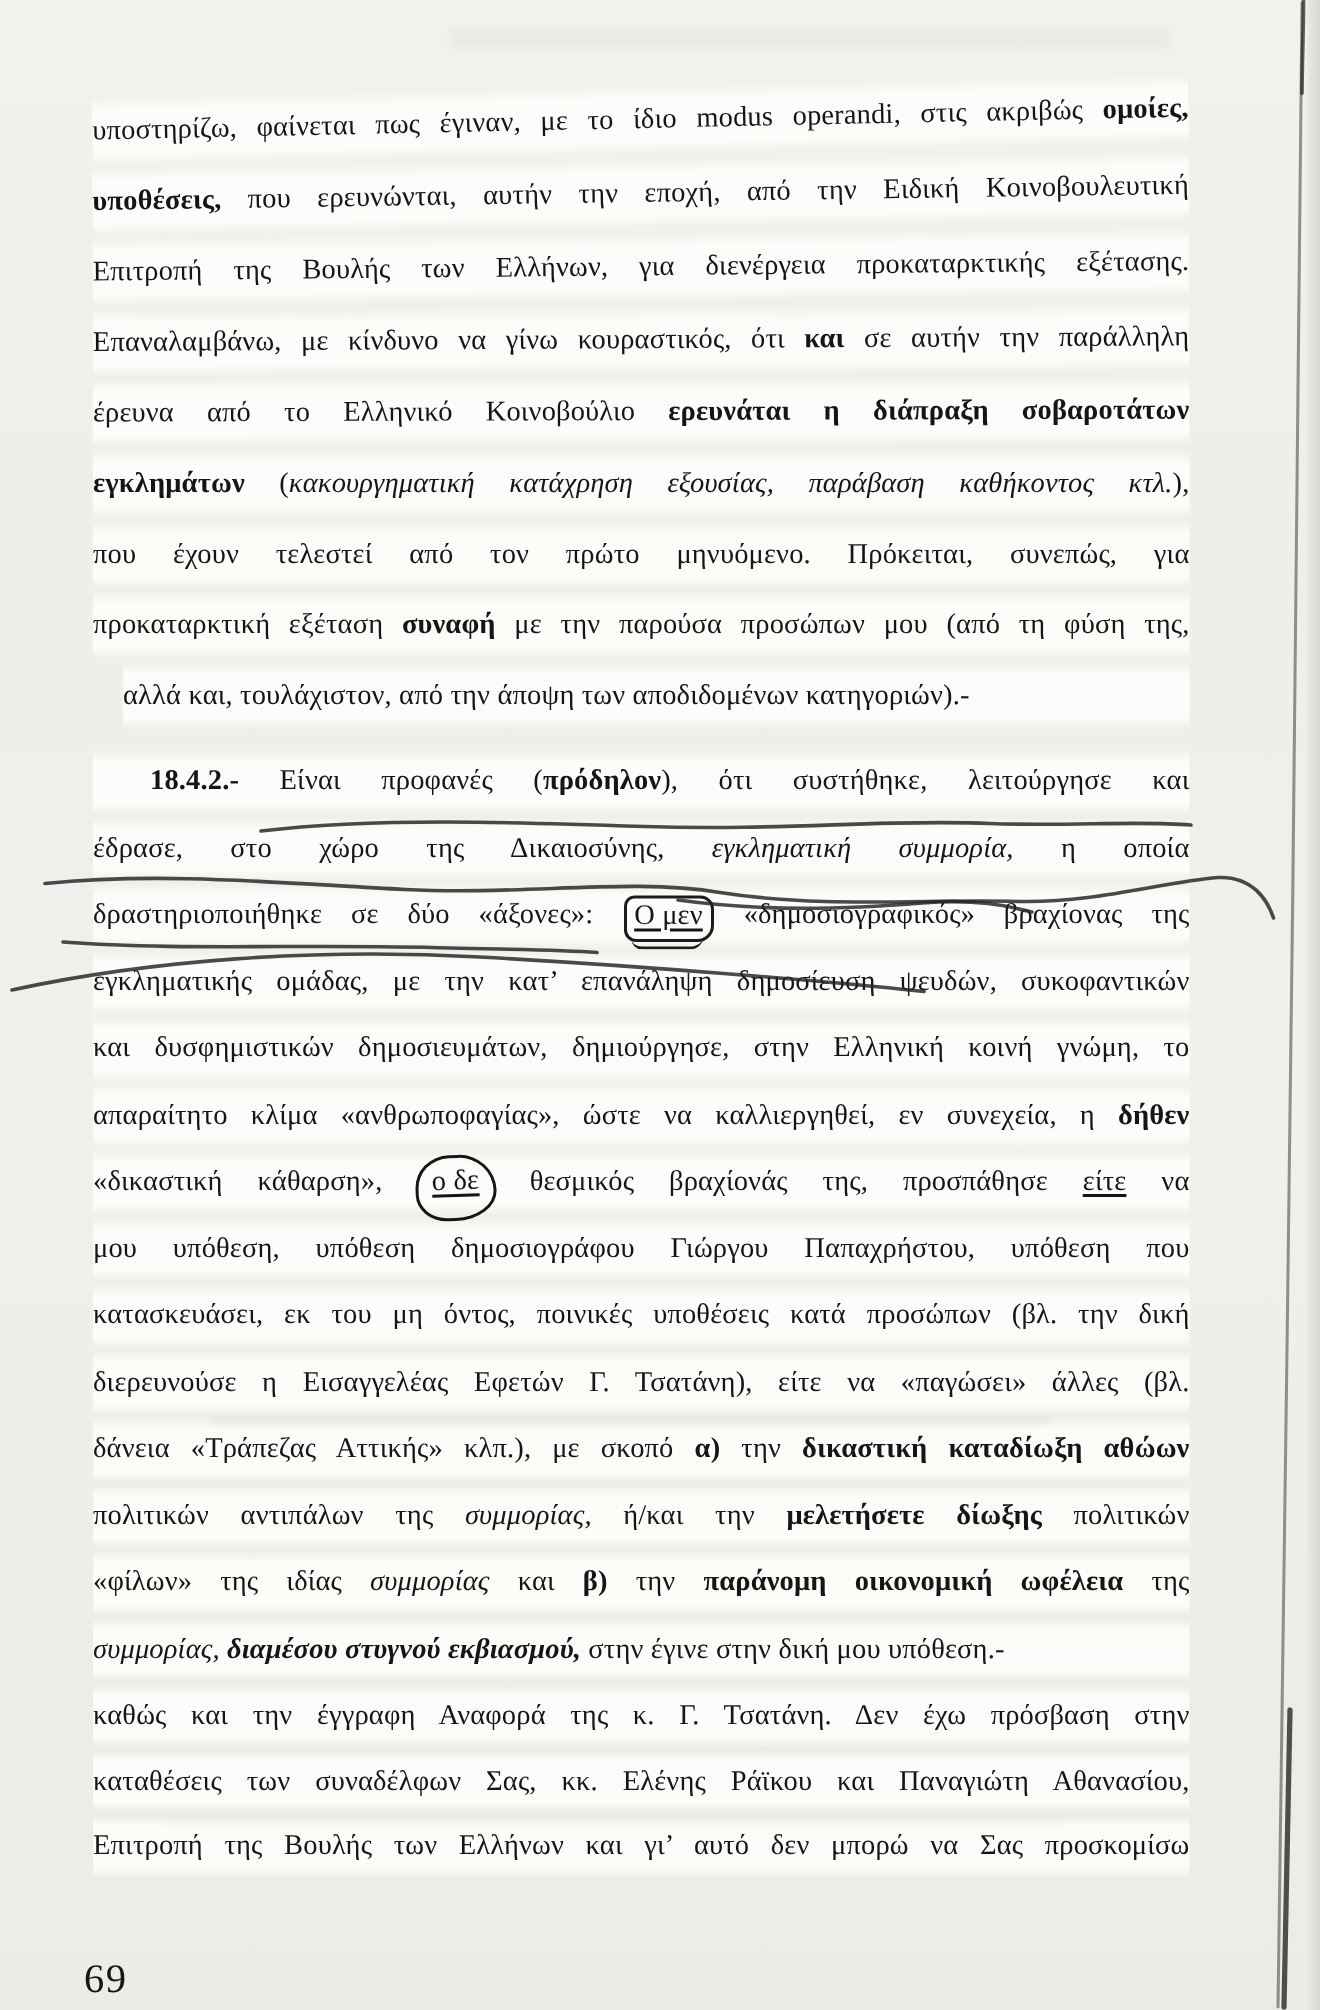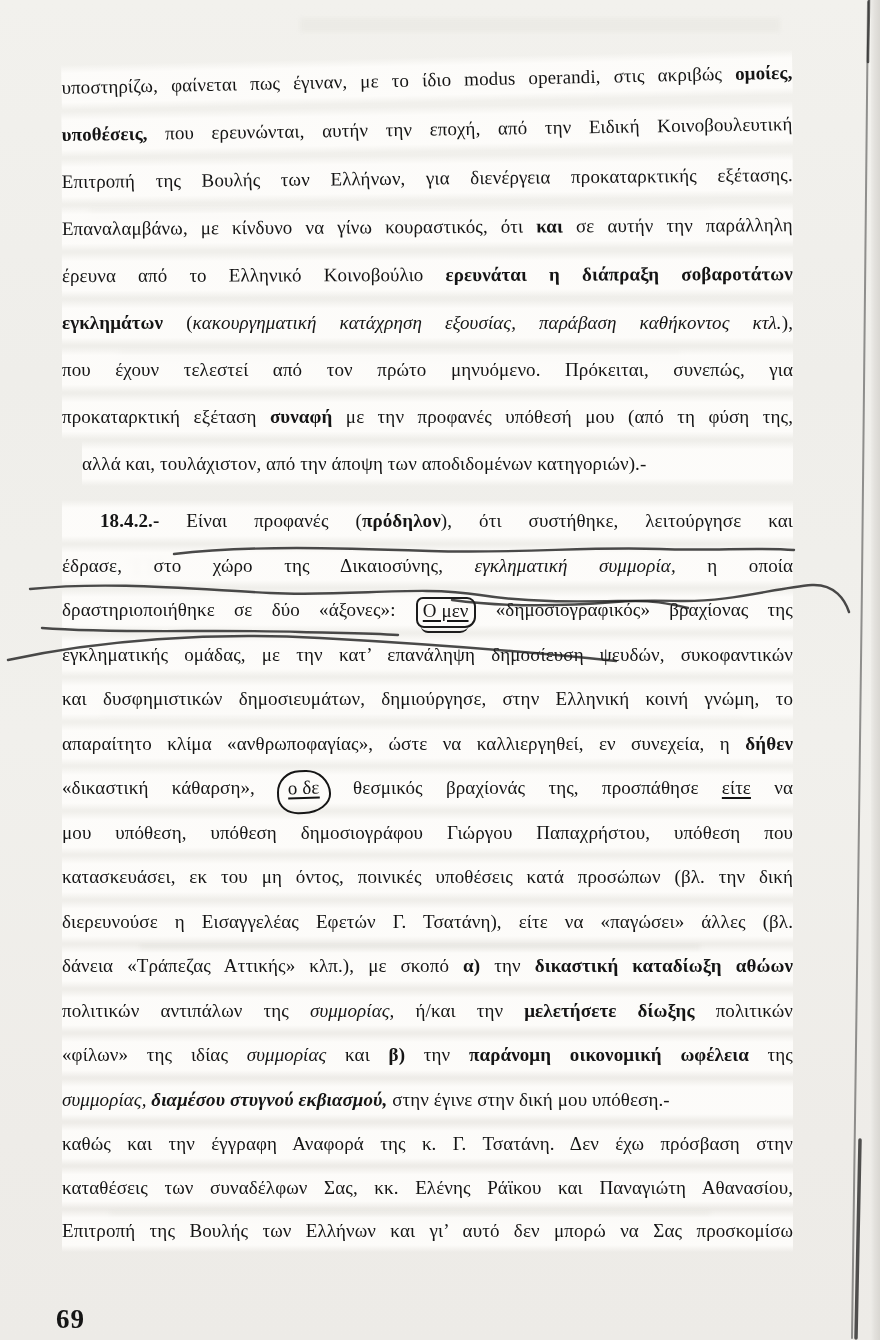--- a/index.html
+++ b/index.html
@@ -39,21 +39,21 @@
   }
   .annotations{position:absolute;left:0;top:0;pointer-events:none;}
   .anno{fill:none;stroke:#222;stroke-width:2.4;stroke-linecap:round;stroke-linejoin:round;opacity:.82;}
   .edge-strip{
     position:absolute;right:0;top:0;width:9px;height:1340px;
     background:linear-gradient(90deg,#ecebe7 0%,#e3e1dd 40%,#d9d7d2 100%);
   }
   .crease{fill:none;stroke-linecap:round;}
   .page-number{
     position:absolute;left:56px;top:1304px;
-    font-size:27px;font-weight:bold;letter-spacing:1px;
+    font-size:27px;font-weight:normal;letter-spacing:1px;
   }
   .smudge-text{
     color:rgba(110,108,102,.22);font-size:26px;font-weight:bold;
     transform:rotate(-3deg);filter:blur(2.5px);position:absolute;pointer-events:none;
   }
   .band{position:absolute;background:rgba(192,189,182,.20);filter:blur(2px);pointer-events:none;}
 </style>
 </head>
 <body>
 
@@ -68,21 +68,21 @@
   <div class="smudge-text" style="left:128px;top:552px;">ΤΙΓ</div>
 
   <div class="text-block" id="text-block">
       <div class="line" style="height: 47px; line-height: 47px; margin-top: 0px; transform: rotate(-1.2deg); transform-origin: left bottom;"><span>υποστηρίζω, φαίνεται πως έγιναν, με το ίδιο modus operandi, στις ακριβώς </span><span class="b">ομοίες,</span></div>
       <div class="line" style="height: 47px; line-height: 47px; transform: rotate(-0.85deg); transform-origin: left bottom;"><span class="b">υποθέσεις,</span><span> που ερευνώνται, αυτήν την εποχή, από την Ειδική Κοινοβουλευτική</span></div>
       <div class="line" style="height: 47px; line-height: 47px; transform: rotate(-0.55deg); transform-origin: left bottom;"><span>Επιτροπή της Βουλής των Ελλήνων, για διενέργεια προκαταρκτικής εξέτασης.</span></div>
       <div class="line" style="height: 47px; line-height: 47px; transform: rotate(-0.3deg); transform-origin: left bottom;"><span>Επαναλαμβάνω, με κίνδυνο να γίνω κουραστικός, ότι </span><span class="b">και</span><span> σε αυτήν την παράλληλη</span></div>
       <div class="line" style="height: 47px; line-height: 47px; transform: rotate(-0.15deg); transform-origin: left bottom;"><span>έρευνα από το Ελληνικό Κοινοβούλιο </span><span class="b">ερευνάται η διάπραξη σοβαροτάτων</span></div>
       <div class="line" style="height: 47px; line-height: 47px;"><span class="b">εγκλημάτων</span><span> (</span><span class="i">κακουργηματική κατάχρηση εξουσίας, παράβαση καθήκοντος κτλ.</span><span>),</span></div>
       <div class="line" style="height: 47px; line-height: 47px;"><span>που έχουν τελεστεί από τον πρώτο μηνυόμενο. Πρόκειται, συνεπώς, για</span></div>
-      <div class="line" style="height: 47px; line-height: 47px;"><span>προκαταρκτική εξέταση </span><span class="b">συναφή</span><span> με την προφανές υπόθεσή μου (από τη φύση της,</span></div>
+      <div class="line" style="height: 47px; line-height: 47px;"><span>προκαταρκτική εξέταση </span><span class="b">συναφή</span><span> με την παρούσα προσώπων μου (από τη φύση της,</span></div>
       <div class="line endline" style="height: 47px; line-height: 47px; margin-left: 20px;"><span>αλλά και, τουλάχιστον, από την άποψη των αποδιδομένων κατηγοριών).-</span></div>
       <div class="line indent" style="height: 44.5px; line-height: 44.5px; margin-top: 12px;"><span class="b">18.4.2.-</span><span> Είναι προφανές (</span><span class="b">πρόδηλον</span><span>), ότι συστήθηκε, λειτούργησε και</span></div>
       <div class="line" style="height: 44.5px; line-height: 44.5px;"><span>έδρασε, στο χώρο της Δικαιοσύνης, </span><span class="i">εγκληματική συμμορία,</span><span> η οποία</span></div>
       <div class="line" style="height: 44.5px; line-height: 44.5px;"><span>δραστηριοποιήθηκε σε δύο «άξονες»: </span><span class="boxed"><span class="u">Ο μεν</span></span><span> «δημοσιογραφικός» βραχίονας της</span></div>
       <div class="line" style="height: 44.5px; line-height: 44.5px;"><span>εγκληματικής ομάδας, με την κατ’ επανάληψη δημοσίευση ψευδών, συκοφαντικών</span></div>
       <div class="line" style="height: 44.5px; line-height: 44.5px;"><span>και δυσφημιστικών δημοσιευμάτων, δημιούργησε, στην Ελληνική κοινή γνώμη, το</span></div>
       <div class="line" style="height: 44.5px; line-height: 44.5px;"><span>απαραίτητο κλίμα «ανθρωποφαγίας», ώστε να καλλιεργηθεί, εν συνεχεία, η </span><span class="b">δήθεν</span></div>
       <div class="line" style="height: 44.5px; line-height: 44.5px;"><span>«δικαστική κάθαρση», </span><span class="circled"><span class="u">ο δε</span></span><span> θεσμικός βραχίονάς της, προσπάθησε </span><span class="u">είτε</span><span> να</span></div>
       <div class="line" style="height: 44.5px; line-height: 44.5px;"><span>μου υπόθεση, υπόθεση δημοσιογράφου Γιώργου Παπαχρήστου, υπόθεση που</span></div>
       <div class="line" style="height: 44.5px; line-height: 44.5px;"><span>κατασκευάσει, εκ του μη όντος, ποινικές υποθέσεις κατά προσώπων (βλ. την δική</span></div>

